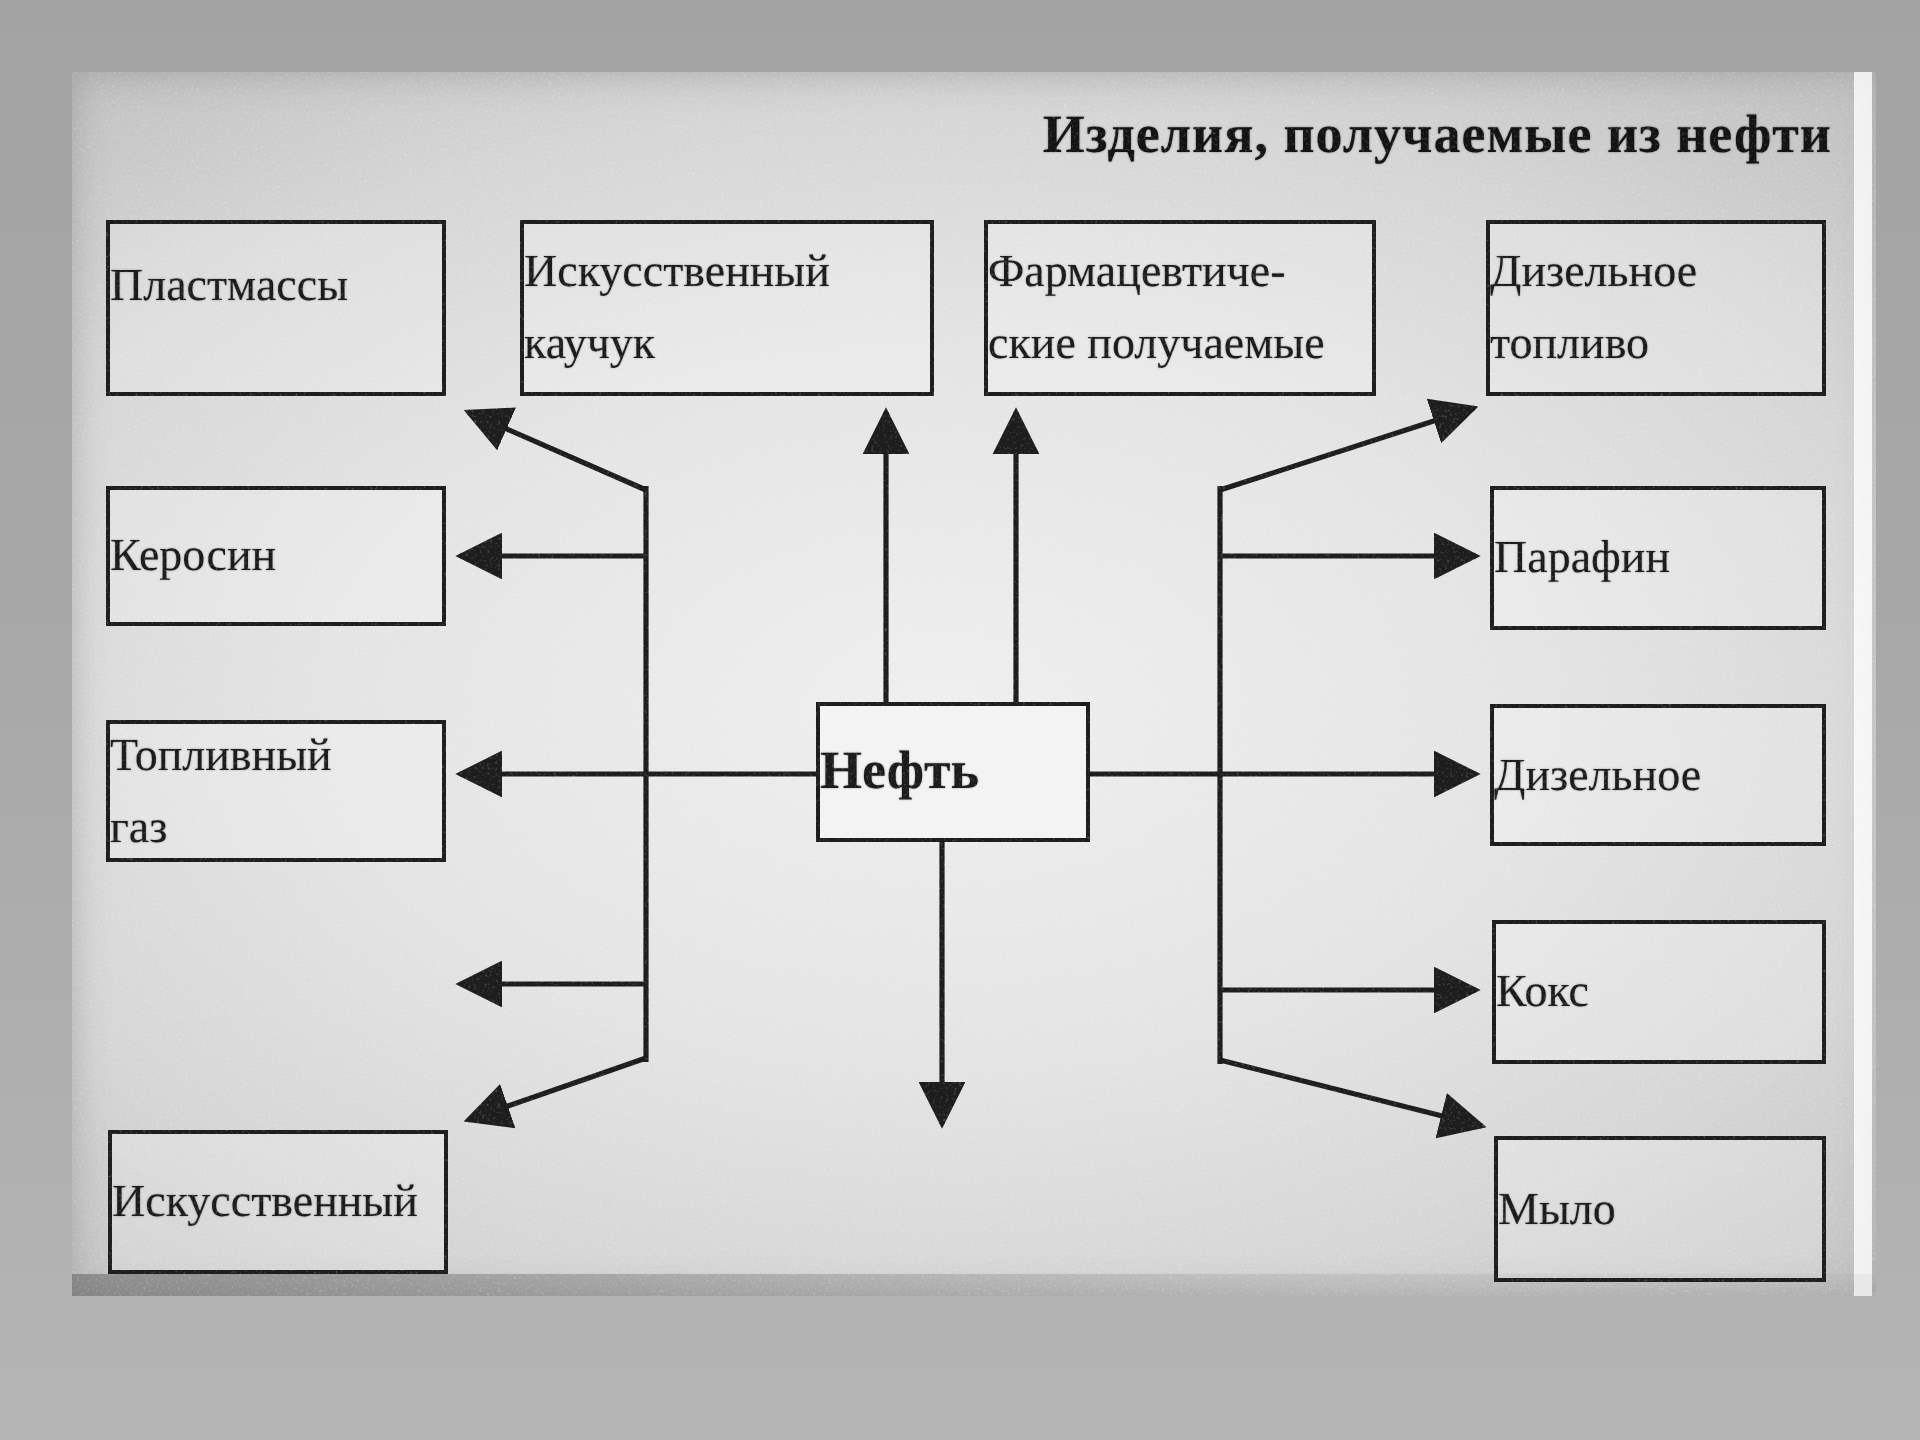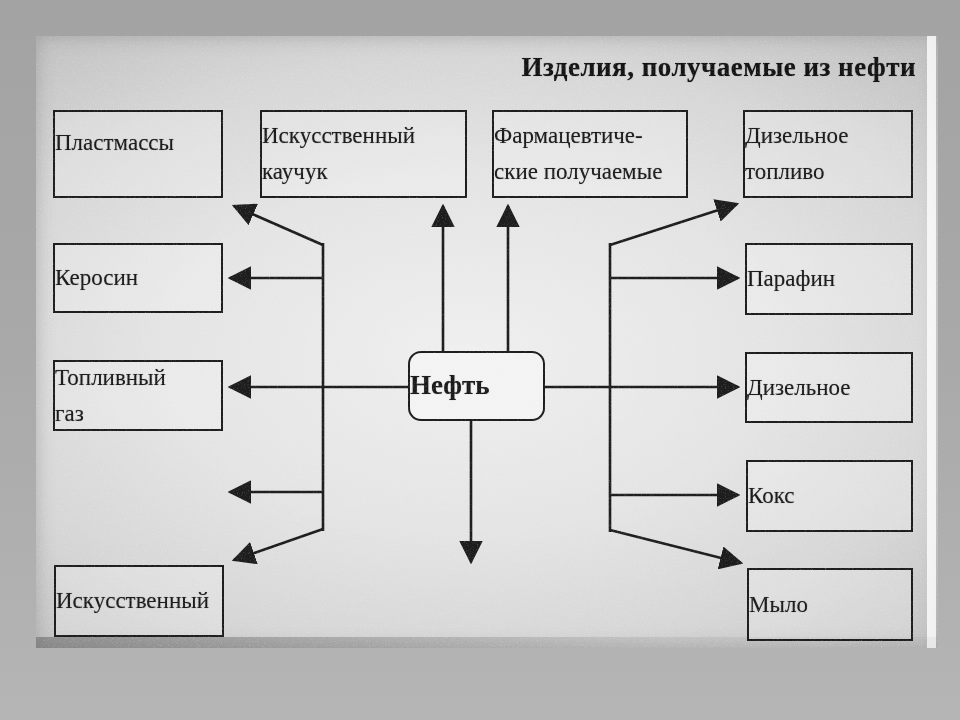--- a/index.html
+++ b/index.html
@@ -56,21 +56,20 @@
     align-items: flex-start; justify-content: center;
     text-align: center;
     font-size: 23px; line-height: 1.55;
     color: #1b1b1b;
     text-shadow: 0 0 1px rgba(40,40,40,0.45);
   }
   .box.center-node {
     background: #f3f3f3;
     font-weight: bold;
     font-size: 27px;
-    border-radius: 13px;
   }
   .noise {
     position: absolute; left: 36px; top: 36px;
     pointer-events: none;
   }
 </style>
 </head>
 <body>
 
 <div class="slide">

